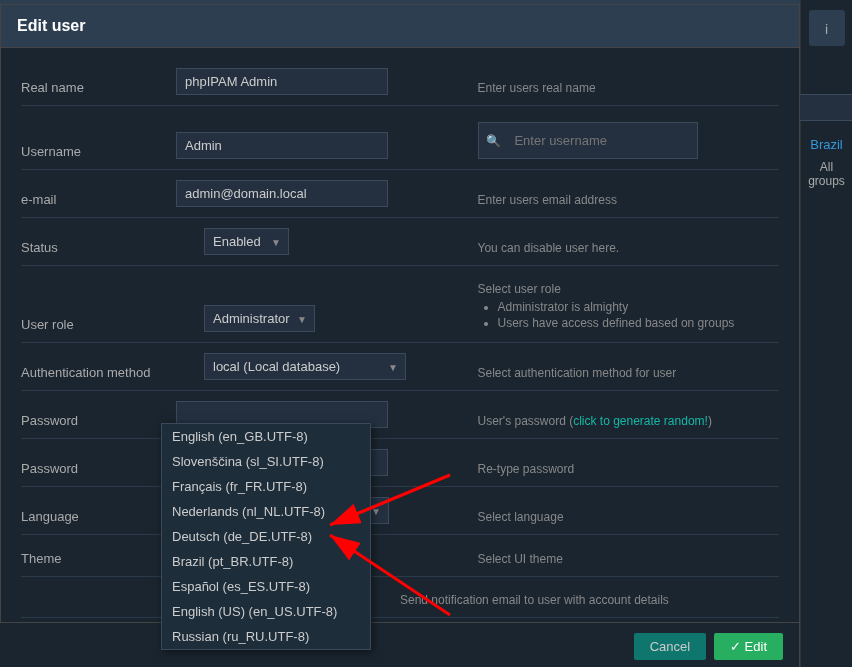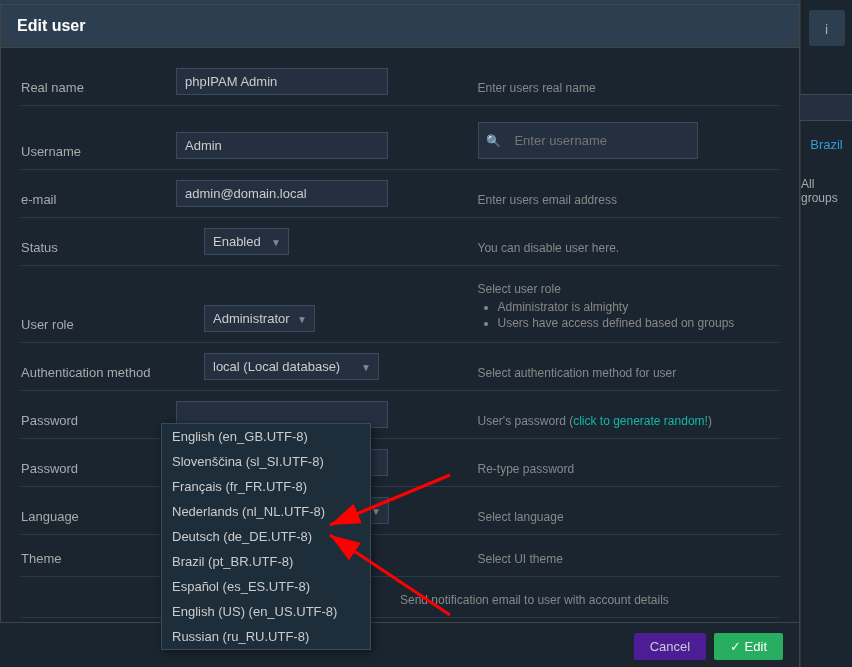--- a/index.html
+++ b/index.html
@@ -188,21 +188,21 @@
 
     .btn {
       padding: 6px 16px;
       font-size: 13px;
       cursor: pointer;
       border: none;
       border-radius: 2px;
     }
 
     .btn-cancel {
-      background: #4c1d95;
+      background: #0f766e;
       color: #ccc;
     }
 
     .btn-edit {
       background: #27ae60;
       color: #fff;
       display: flex;
       align-items: center;
       gap: 5px;
     }
@@ -250,21 +250,21 @@
     .groups-label {
       color: #3498db;
       font-size: 13px;
       margin-top: 8px;
       text-align: center;
     }
 
     .all-groups-text {
       color: #aaa;
       font-size: 12px;
-      margin-top: 17px;
+      text-align: center;
     }
 
     
     .red-arrows {
       position: absolute;
       top: 395px;
       left: 150px;
       width: 350px;
       height: 250px;
       z-index: 300;
@@ -339,21 +339,21 @@
           <li>Administrator is almighty</li>
           <li>Users have access defined based on groups</li>
         </ul>
       </div>
     </div>
 
     <div class="form-row">
       <div class="form-label">Authentication method</div>
       <div class="form-control-wrap">
         <div class="select-wrap">
-          <select style="width:175px">
+          <select style="width:202px">
             <option>local (Local database)</option>
             <option>LDAP</option>
           </select>
         </div>
       </div>
       <div class="form-hint">Select authentication method for user</div>
     </div>
 
     <div class="form-row">
       <div class="form-label">Password</div>

